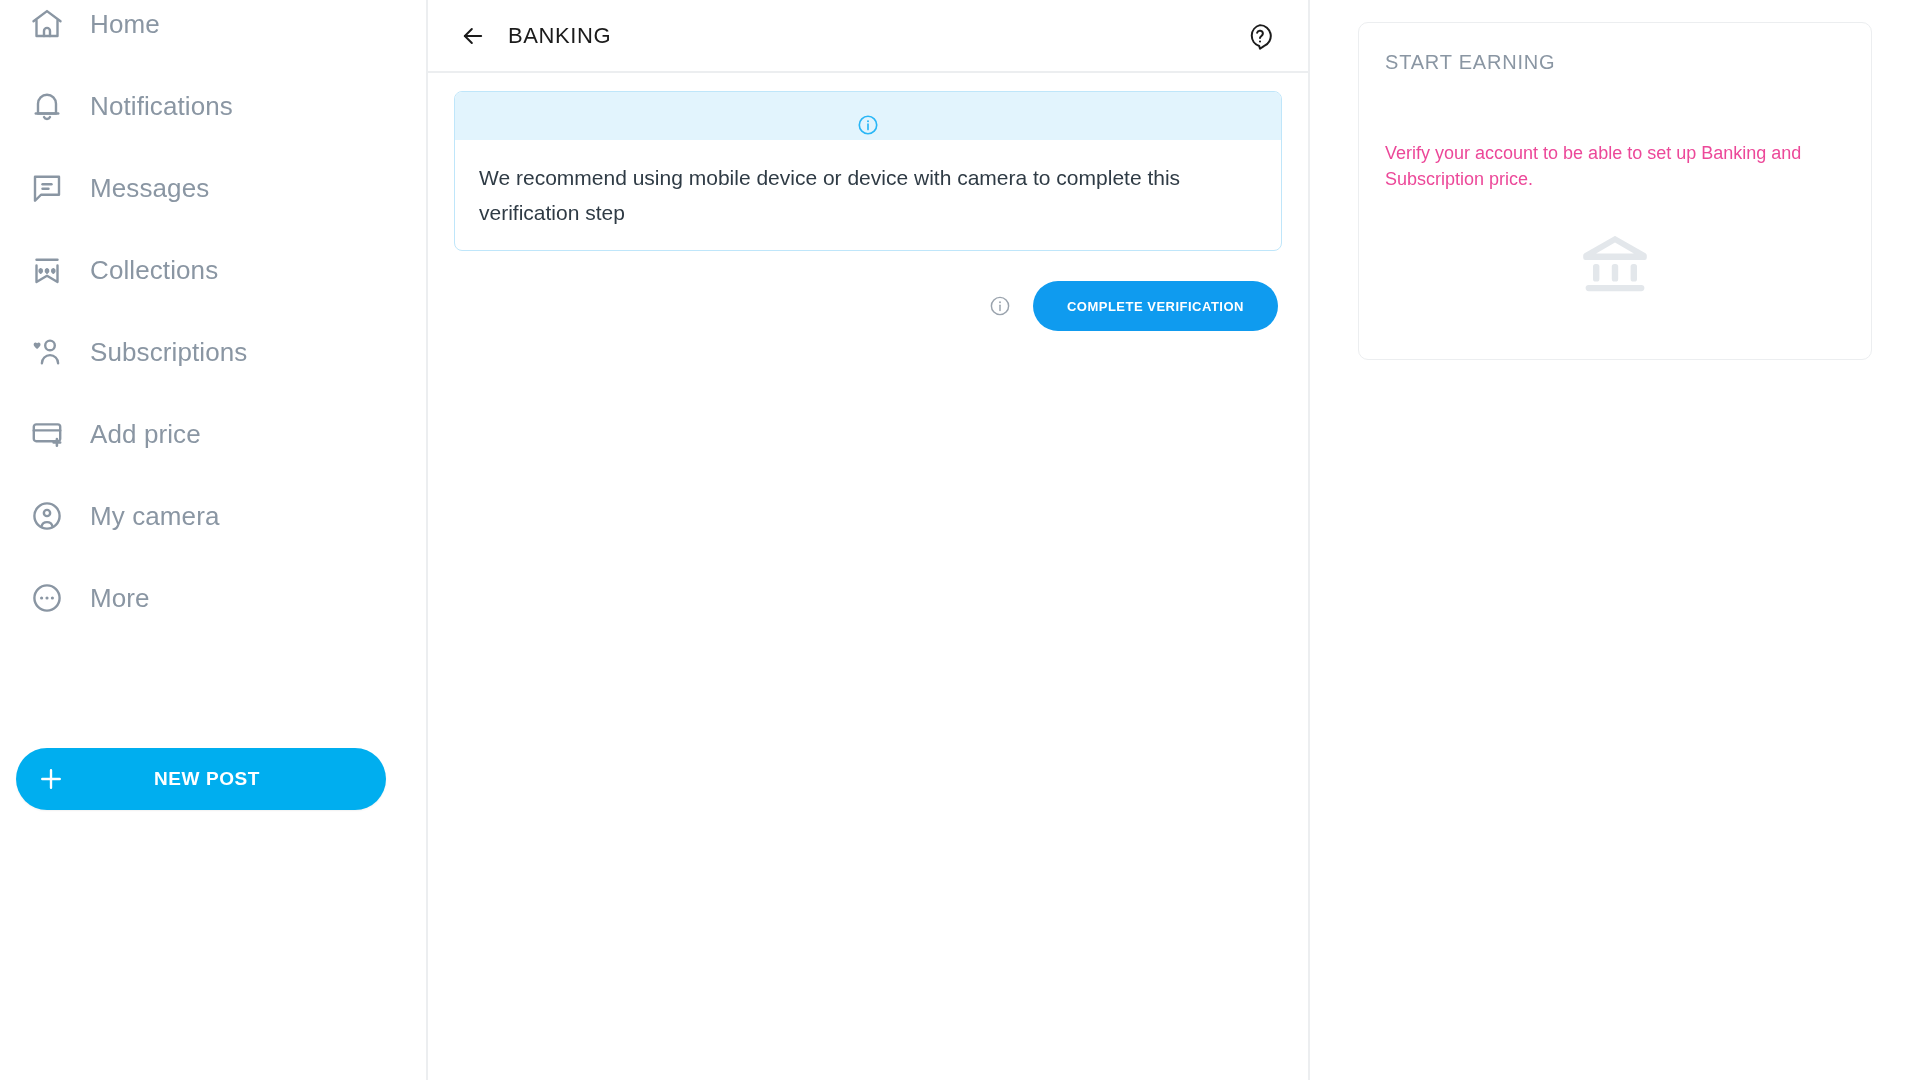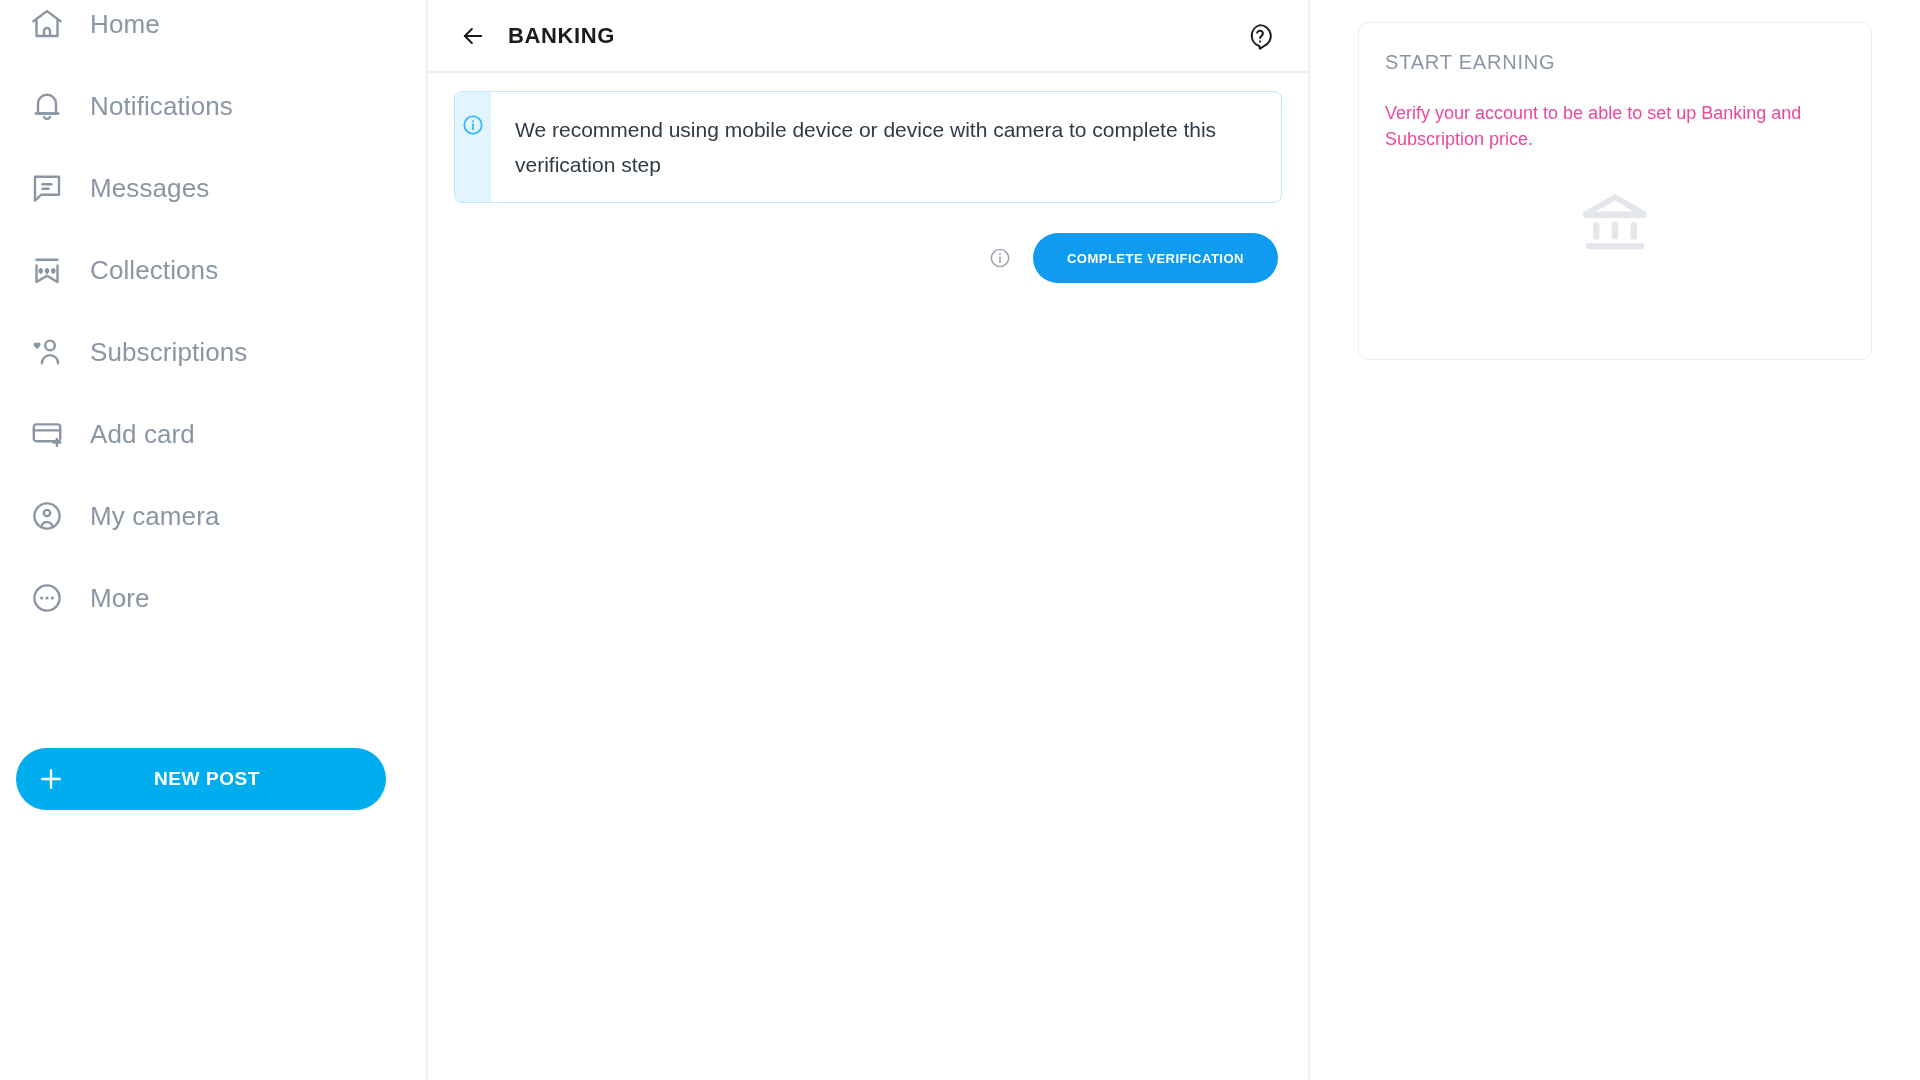--- a/index.html
+++ b/index.html
@@ -80,21 +80,21 @@
     padding: 0 28px 0 25px;
   }
   .back-btn {
     width: 40px; height: 40px;
     display: flex; align-items: center; justify-content: center;
     cursor: pointer;
     flex: 0 0 40px;
   }
   .main-title {
     font-size: 22px;
-    font-weight: bold;
+    font-weight: normal;
     color: #1b1b1b;
     letter-spacing: .6px;
     margin-left: 15px;
     flex: 1;
   }
   .help-btn {
     width: 40px; height: 40px;
     display: flex; align-items: center; justify-content: center;
     cursor: pointer;
     flex: 0 0 40px;
@@ -102,20 +102,21 @@
 
   .main-body { padding: 18px 26px 0 26px; }
 
   .info-banner {
     display: flex;
     border: 1px solid #bfe6fa;
     border-radius: 8px;
     background: #ffffff;
     overflow: hidden;
     min-height: 100px;
+    flex-direction: column;
   }
   .info-banner-strip {
     flex: 0 0 36px;
     background: #e2f4fd;
     display: flex; align-items: flex-start; justify-content: center;
     padding-top: 22px;
   }
   .info-banner-text {
     padding: 20px 24px 20px 24px;
     font-size: 21px;
@@ -155,20 +156,21 @@
     padding: 22px 48px 0 48px;
   }
   .earn-card {
     border: 1px solid #eceef0;
     border-radius: 10px;
     background: #ffffff;
     padding: 28px 26px 30px 26px;
     height: 338px;
     display: flex;
     flex-direction: column;
+    gap: 40px;
   }
   .earn-title {
     font-size: 20px;
     color: #8a96a3;
     letter-spacing: .8px;
     margin-bottom: 26px;
   }
   .earn-desc {
     font-size: 18px;
     line-height: 26px;
@@ -245,21 +247,21 @@
     </div>
 
     <div class="nav-item">
       <span class="nav-icon">
         <svg width="36" height="36" viewBox="0 0 24 24" fill="none" stroke="#8a96a3" stroke-width="1.6" stroke-linecap="round" stroke-linejoin="round">
           <path d="M3.2 7.2a1.6 1.6 0 0 1 1.6-1.6h14.4a1.6 1.6 0 0 1 1.6 1.6v8a1.6 1.6 0 0 1-1.6 1.6H4.8a1.6 1.6 0 0 1-1.6-1.6z"></path>
           <path d="M3.2 9.6h17.6"></path>
           <path d="M18.6 15.4v4.4M16.4 17.6h4.4" stroke-width="1.7"></path>
         </svg>
       </span>
-      <span class="nav-label">Add card</span>
+      <span class="nav-label">Add price</span>
     </div>
 
     <div class="nav-item">
       <span class="nav-icon">
         <svg width="36" height="36" viewBox="0 0 24 24" fill="none" stroke="#8a96a3" stroke-width="1.6" stroke-linecap="round" stroke-linejoin="round">
           <circle cx="12" cy="12" r="8.4"></circle>
           <circle cx="12" cy="10" r="2.1"></circle>
           <path d="M8.3 19a3.8 3.8 0 0 1 7.4 0"></path>
         </svg>
       </span>

